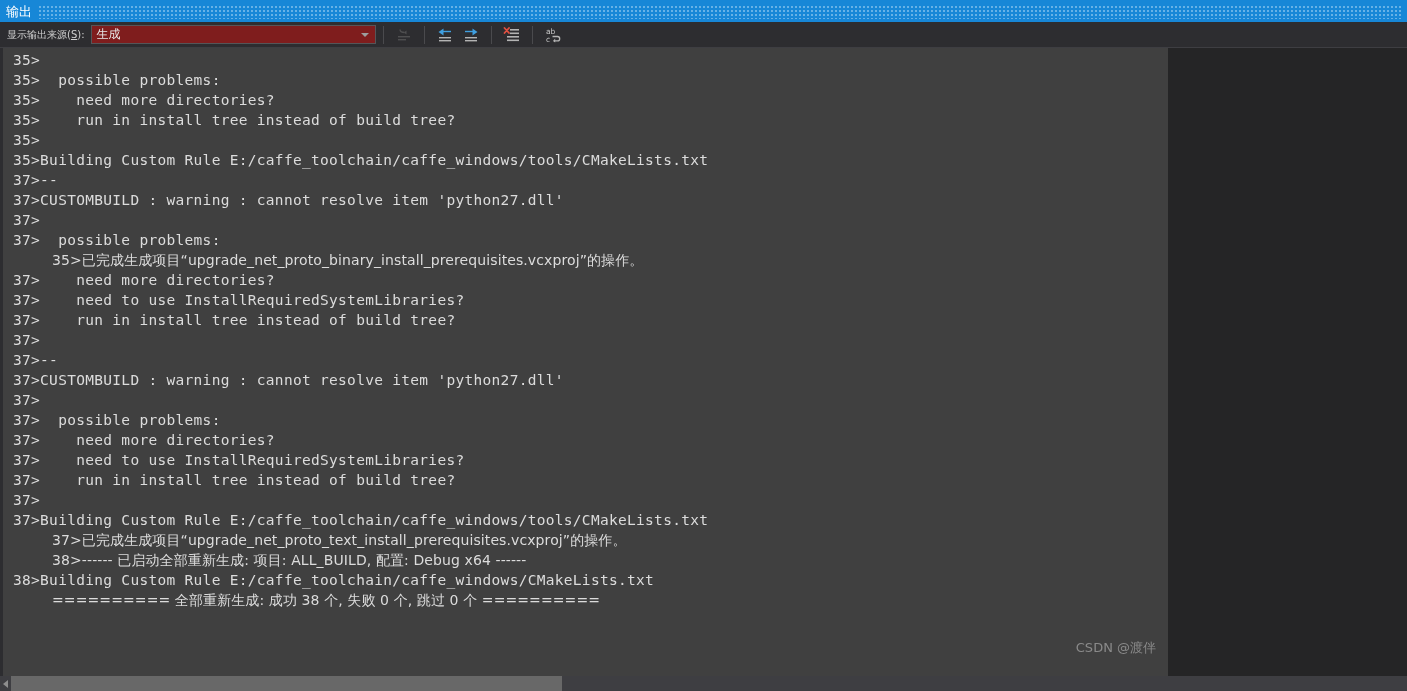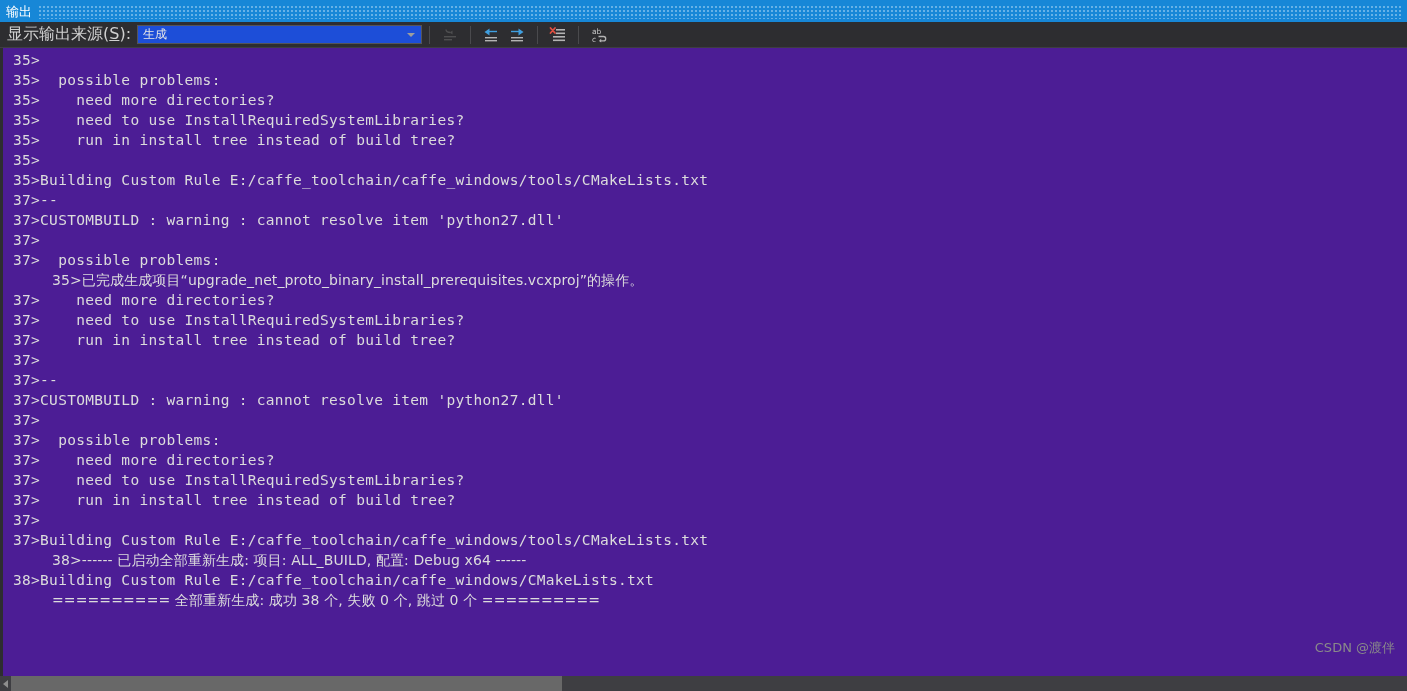--- a/index.html
+++ b/index.html
@@ -56,33 +56,33 @@
     width: 1407px;
     height: 26px;
     background: #2D2D30;
     border-bottom: 1px solid #3E3E42;
     box-sizing: border-box;
     display: flex;
     align-items: center;
   }
   .tb-label {
     color: #D0D0D0;
-    font-size: 16px;
+    font-size: 10px;
     padding-left: 7px;
     padding-right: 6px;
     white-space: nowrap;
     font-family: "DejaVu Sans", "Liberation Sans", sans-serif;
   }
   .tb-label u { text-decoration: underline; }
 
   .combo {
     position: relative;
     width: 285px;
     height: 19px;
-    background: #1d4ed8;
+    background: #7f1d1d;
     border: 1px solid #555558;
     box-sizing: border-box;
     display: flex;
     align-items: center;
   }
   .combo-value {
     color: #E6E6E6;
     font-size: 12px;
     padding-left: 5px;
     white-space: nowrap;
@@ -112,23 +112,23 @@
     justify-content: center;
     margin: 0 2px;
   }
   .tb-btn svg { display: block; }
 
   
   .pane {
     position: absolute;
     left: 0;
     top: 48px;
-    width: 1407px;
+    width: 1168px;
     height: 628px;
-    background: #4c1d95;
+    background: #404040;
     overflow: hidden;
   }
   .pane-left-gutter {
     position: absolute;
     left: 0; top: 0;
     width: 3px;
     height: 628px;
     background: #2D2D30;
   }
   .lines {
@@ -269,21 +269,20 @@
   </div>
 </div>
 
 <div class="pane">
   <div class="pane-left-gutter"></div>
   <div class="lines" id="output-lines">
       <div class="line">35&gt;CUSTOMBUILD : warning : cannot resolve item 'python27.dll'</div>
       <div class="line">35&gt;</div>
       <div class="line">35&gt;  possible problems:</div>
       <div class="line">35&gt;    need more directories?</div>
-      <div class="line">35&gt;    need to use InstallRequiredSystemLibraries?</div>
       <div class="line">35&gt;    run in install tree instead of build tree?</div>
       <div class="line">35&gt;</div>
       <div class="line">35&gt;Building Custom Rule E:/caffe_toolchain/caffe_windows/tools/CMakeLists.txt</div>
       <div class="line">37&gt;--</div>
       <div class="line">37&gt;CUSTOMBUILD : warning : cannot resolve item 'python27.dll'</div>
       <div class="line">37&gt;</div>
       <div class="line">37&gt;  possible problems:</div>
       <div class="line cjk">35&gt;已完成生成项目“upgrade_net_proto_binary_install_prerequisites.vcxproj”的操作。</div>
       <div class="line">37&gt;    need more directories?</div>
       <div class="line">37&gt;    need to use InstallRequiredSystemLibraries?</div>
@@ -291,20 +290,21 @@
       <div class="line">37&gt;</div>
       <div class="line">37&gt;--</div>
       <div class="line">37&gt;CUSTOMBUILD : warning : cannot resolve item 'python27.dll'</div>
       <div class="line">37&gt;</div>
       <div class="line">37&gt;  possible problems:</div>
       <div class="line">37&gt;    need more directories?</div>
       <div class="line">37&gt;    need to use InstallRequiredSystemLibraries?</div>
       <div class="line">37&gt;    run in install tree instead of build tree?</div>
       <div class="line">37&gt;</div>
       <div class="line">37&gt;Building Custom Rule E:/caffe_toolchain/caffe_windows/tools/CMakeLists.txt</div>
+      <div class="line cjk">37&gt;已完成生成项目“upgrade_net_proto_text_install_prerequisites.vcxproj”的操作。</div>
       <div class="line cjk">38&gt;------ 已启动全部重新生成: 项目: ALL_BUILD, 配置: Debug x64 ------</div>
       <div class="line">38&gt;Building Custom Rule E:/caffe_toolchain/caffe_windows/CMakeLists.txt</div>
       <div class="line cjk">========== 全部重新生成: 成功 38 个, 失败 0 个, 跳过 0 个 ==========</div>
     </div>
   <div class="watermark">CSDN @渡伴</div>
 </div>
 
 <div class="hscroll">
   <div class="hscroll-arrow-left"></div>
   <div class="hscroll-thumb" id="hscroll-thumb" style="left: 11px; width: 551px;"></div>

